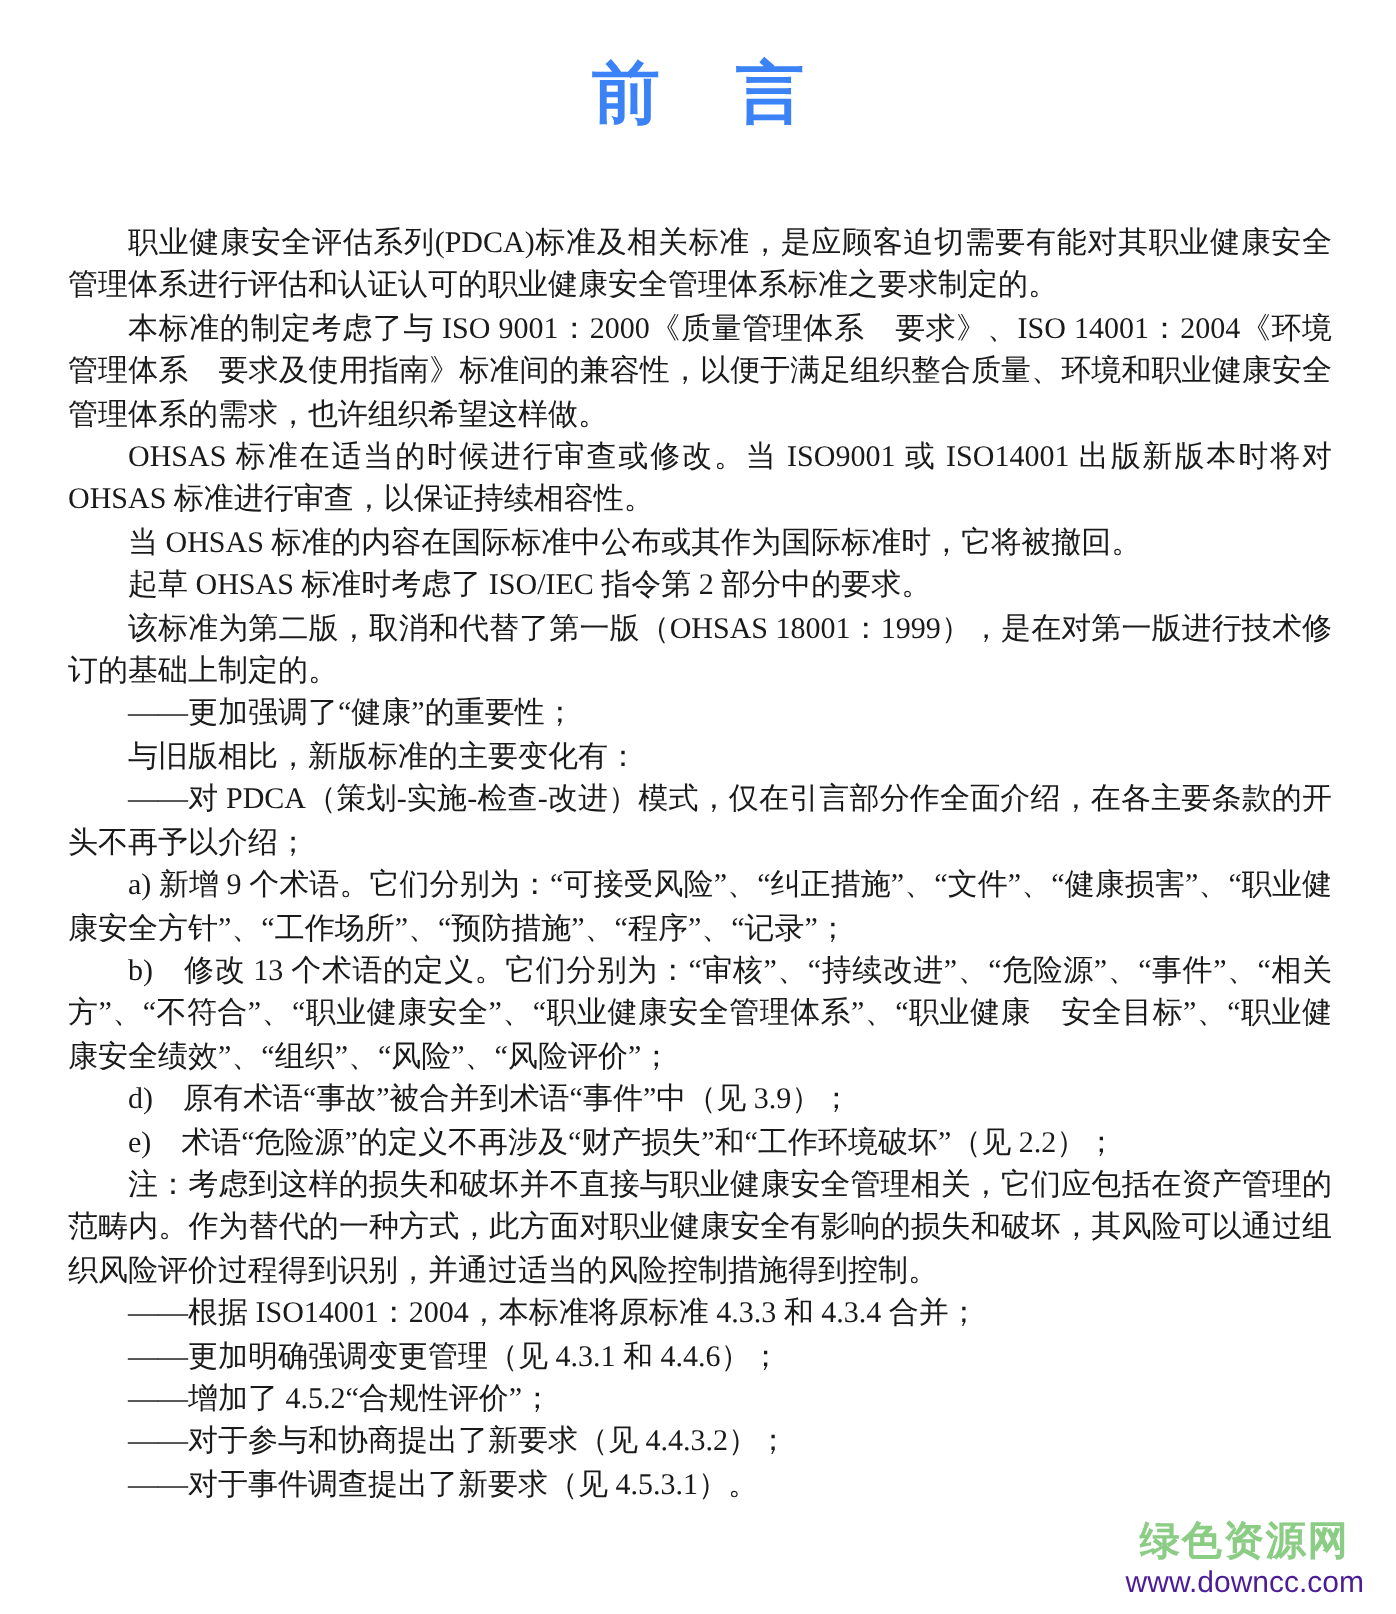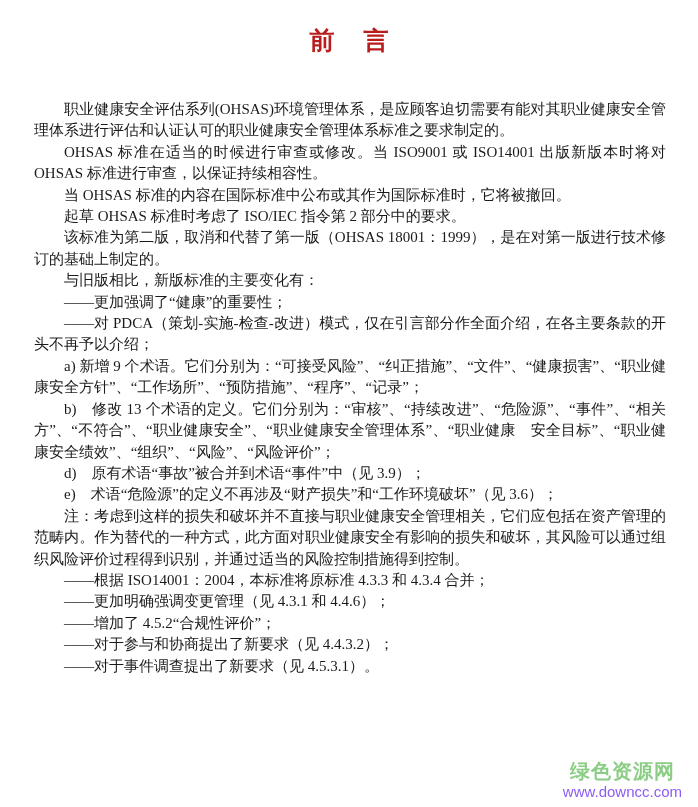--- a/index.html
+++ b/index.html
@@ -15,23 +15,23 @@
     background: #ffffff;
     overflow: hidden;
     box-sizing: border-box;
     padding: 24px 32px 4px 34px;
   }
   .title {
     margin: 0 0 42px 0;
     text-align: center;
     font-family: "Liberation Sans", "DejaVu Sans", sans-serif;
     font-weight: bold;
-    font-size: 25px;
+    font-size: 34px;
     letter-spacing: 2px;
-    color: #b91c1c;
+    color: #3b82f6;
   }
   .doc-body {
     font-family: "Liberation Serif", "DejaVu Serif", serif;
     font-size: 15px;
     line-height: 21.4px;
     color: #1a1a1a;
     text-align: justify;
   }
   .doc-body p {
     margin: 0;
@@ -56,37 +56,38 @@
     margin-top: 2px;
   }
 </style>
 </head>
 <body>
 
 <div class="page" style="background: rgb(255, 255, 255);">
   <h1 class="title">前　言</h1>
 
   <div class="doc-body" id="doc-body" style="color: rgb(26, 26, 26);">
-      <p>职业健康安全评估系列(OHSAS)环境管理体系，是应顾客迫切需要有能对其职业健康安全管理体系进行评估和认证认可的职业健康安全管理体系标准之要求制定的。</p>
+      <p>职业健康安全评估系列(PDCA)标准及相关标准，是应顾客迫切需要有能对其职业健康安全管理体系进行评估和认证认可的职业健康安全管理体系标准之要求制定的。</p>
+      <p>本标准的制定考虑了与 ISO 9001：2000《质量管理体系　要求》、ISO 14001：2004《环境管理体系　要求及使用指南》标准间的兼容性，以便于满足组织整合质量、环境和职业健康安全管理体系的需求，也许组织希望这样做。</p>
       <p>OHSAS 标准在适当的时候进行审查或修改。当 ISO9001 或 ISO14001 出版新版本时将对 OHSAS 标准进行审查，以保证持续相容性。</p>
       <p>当 OHSAS 标准的内容在国际标准中公布或其作为国际标准时，它将被撤回。</p>
       <p>起草 OHSAS 标准时考虑了 ISO/IEC 指令第 2 部分中的要求。</p>
       <p>该标准为第二版，取消和代替了第一版（OHSAS 18001：1999），是在对第一版进行技术修订的基础上制定的。</p>
+      <p>——更加强调了“健康”的重要性；</p>
       <p>与旧版相比，新版标准的主要变化有：</p>
-      <p>——更加强调了“健康”的重要性；</p>
       <p>——对 PDCA（策划-实施-检查-改进）模式，仅在引言部分作全面介绍，在各主要条款的开头不再予以介绍；</p>
       <p>a) 新增 9 个术语。它们分别为：“可接受风险”、“纠正措施”、“文件”、“健康损害”、“职业健康安全方针”、“工作场所”、“预防措施”、“程序”、“记录”；</p>
       <p>b)　修改 13 个术语的定义。它们分别为：“审核”、“持续改进”、“危险源”、“事件”、“相关方”、“不符合”、“职业健康安全”、“职业健康安全管理体系”、“职业健康　安全目标”、“职业健康安全绩效”、“组织”、“风险”、“风险评价”；</p>
       <p>d)　原有术语“事故”被合并到术语“事件”中（见 3.9）；</p>
-      <p>e)　术语“危险源”的定义不再涉及“财产损失”和“工作环境破坏”（见 3.6）；</p>
+      <p>e)　术语“危险源”的定义不再涉及“财产损失”和“工作环境破坏”（见 2.2）；</p>
       <p>注：考虑到这样的损失和破坏并不直接与职业健康安全管理相关，它们应包括在资产管理的范畴内。作为替代的一种方式，此方面对职业健康安全有影响的损失和破坏，其风险可以通过组织风险评价过程得到识别，并通过适当的风险控制措施得到控制。</p>
       <p>——根据 ISO14001：2004，本标准将原标准 4.3.3 和 4.3.4 合并；</p>
       <p>——更加明确强调变更管理（见 4.3.1 和 4.4.6）；</p>
       <p>——增加了 4.5.2“合规性评价”；</p>
       <p>——对于参与和协商提出了新要求（见 4.4.3.2）；</p>
       <p>——对于事件调查提出了新要求（见 4.5.3.1）。</p>
     </div>
 
   <div class="watermark">
     <div class="wm-name" style="color: rgb(140, 205, 134);">绿色资源网</div>
-    <div class="wm-url" style="color: #8b5cf6; text-align: right;">www.downcc.com</div>
+    <div class="wm-url" style="color: #4c1d95; text-align: right;">www.downcc.com</div>
   </div>
 </div>
 
 </body></html>

